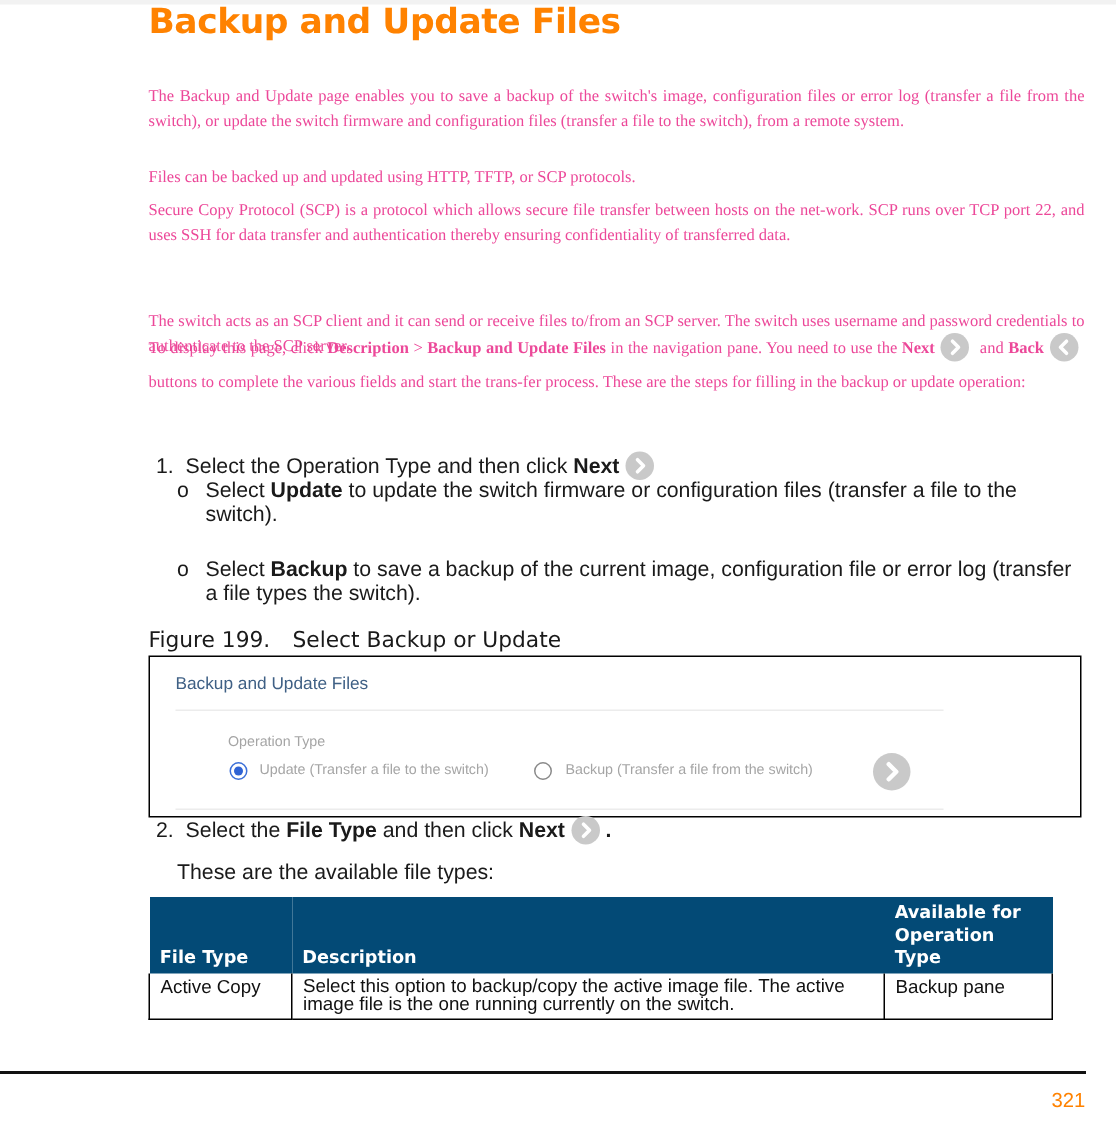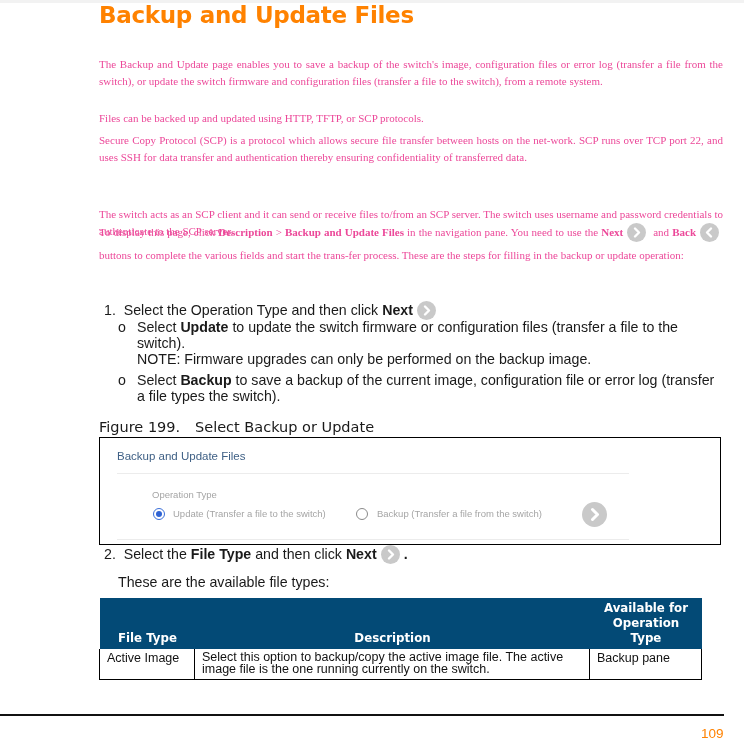--- a/index.html
+++ b/index.html
@@ -54,21 +54,21 @@
   }
   .radio-label { position: absolute; top: 70px; font-family: "Liberation Sans", sans-serif; font-size: 9.5px; color: #a5a5a5; }
   .fig-next { position: absolute; left: 482px; top: 64px; width: 25px; height: 25px; border-radius: 50%; background: #c9c9c9; }
   .fig-next svg { position: absolute; left: 0; top: 0; }
   .fig-bottom-line { position: absolute; left: 17px; top: 101px; width: 512px; height: 1px; background: #ececec; }
   table.ft {
     position: absolute; left: 99px; top: 598px; width: 603px; border-collapse: collapse;
     font-family: "Liberation Sans", sans-serif; font-size: 12.5px;
   }
   table.ft th {
-    background: #034a76; color: #ffffff; text-align: center; vertical-align: bottom;
+    background: #034a76; color: #ffffff; text-align: left; vertical-align: bottom;
     padding: 3px 6px 3px 7px; font-weight: bold; line-height: 15px; font-family: "DejaVu Sans", sans-serif; font-size: 11.8px;
   }
   table.ft th.c1 { height: 33px; }
   table.ft td {
     border: 1px solid #000; padding: 2px 6px 4px 7px; vertical-align: top; line-height: 12px; color: #111;
   }
   table.ft tr.body td { border-top: none; }
   .footer-rule { position: absolute; left: 0; top: 714px; width: 724px; height: 2px; background: #111; }
   .footer-left { position: absolute; left: 3px; top: 726px; font-family: "Liberation Sans", sans-serif; font-size: 13.5px; color: #111; margin-top: 44px; }
   .footer-right { position: absolute; left: 701px; top: 726px; font-family: "Liberation Sans", sans-serif; font-size: 13.5px; color: #ff8200; }
@@ -96,21 +96,21 @@
 
 <div class="step" style="top:302px;">
   <span>1.</span>&nbsp;
   <span>Select the Operation Type and then click </span><b>Next</b><span class="circ"><svg width="19" height="19" viewBox="0 0 19 19">
         <path d="M8 5.5 L12 9.5 L8 13.5" stroke="#fff" stroke-width="2.4" fill="none" stroke-linecap="round" stroke-linejoin="round"></path>
       </svg></span>
 </div>
 
 <div class="bullet" style="top:319px;">
   <span class="mark">o</span>
-  <span class="txt"><span>Select </span><b>Update</b><span> to update the switch firmware or configuration files (transfer a file to the switch).</span><br><span>NOTE: Firmware upgrades can only be performed on the backup image.</span></span>
+  <span class="txt"><span>Select </span><b>Update</b><span> to update the switch firmware or configuration files (transfer a file to the switch).</span><br></span>
 </div>
 
 <div class="bullet" style="top:372px;">
   <span class="mark">o</span>
   <span class="txt"><span>Select </span><b>Backup</b><span> to save a backup of the current image, configuration file or error log (transfer a file types the switch).</span></span>
 </div>
 
 <div class="fig-caption">
   <span class="num">Figure 199.</span><span>Select Backup or Update</span>
 </div>
@@ -142,22 +142,22 @@
 <table class="ft">
   <thead>
     <tr>
       <th class="c1" style="width:82px;">File Type</th>
       <th style="width:382px;">Description</th>
       <th><span>Available for</span><br><span>Operation Type</span></th>
     </tr>
   </thead>
   <tbody>
     <tr class="body">
-      <td style="line-height:15px;">Active Image</td>
+      <td style="line-height:15px;">Active Copy</td>
       <td>Select this option to backup/copy the active image file. The active image file is the one running currently on the switch.</td>
       <td style="line-height:15px;">Backup pane</td>
     </tr>
   </tbody>
 </table>
 
 <div class="footer-rule"></div>
 <div class="footer-left">Chapter 14 Maintenance</div>
-<div class="footer-right">109</div>
+<div class="footer-right">321</div>
 
 </body></html>

